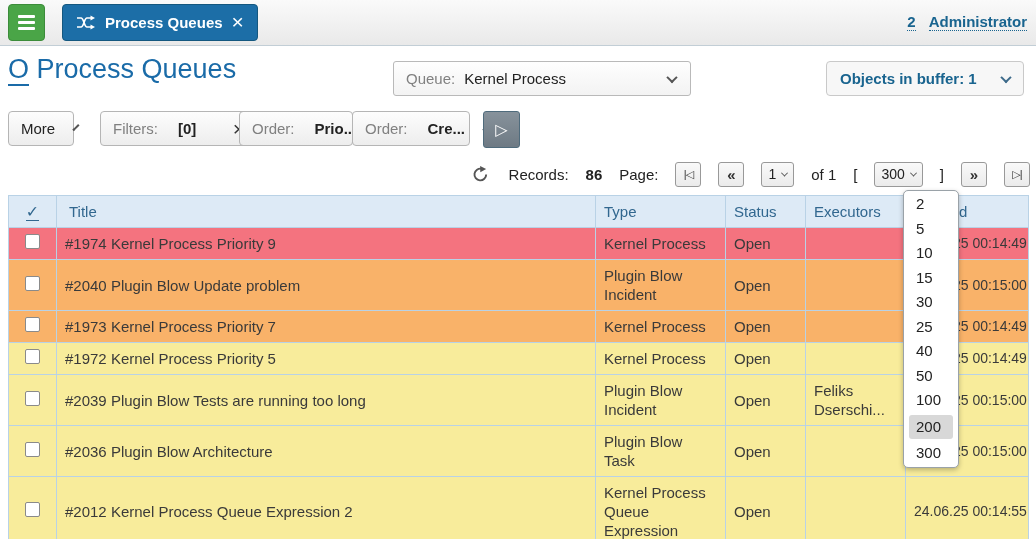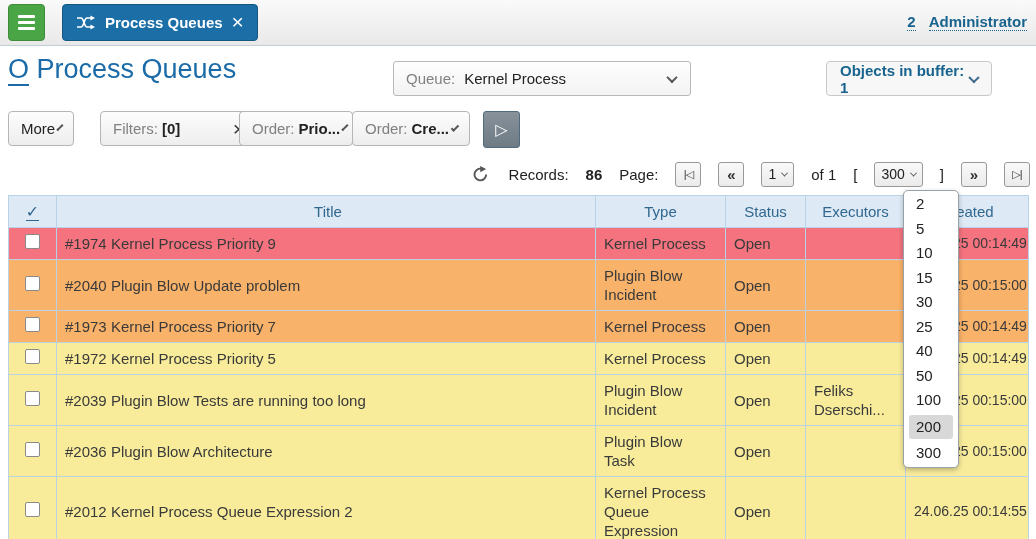--- a/index.html
+++ b/index.html
@@ -22,34 +22,34 @@
   .user-area a { color:#19648f; text-decoration:none; border-bottom:1px dotted #19648f; cursor:pointer; }
 
   
   .page-title { position:absolute; left:8px; top:54px; font-size:27px; color:#1a6ba8; }
   .page-title .o-link { text-decoration:none; color:#1a6ba8; border-bottom:2px solid #1a6ba8; cursor:pointer; }
   .queue-select { position:absolute; left:393px; top:61px; width:298px; height:35px;
                   background:linear-gradient(#fefefe,#f3f3f3); border:1px solid #b9b9b9; border-radius:3px;
                   display:flex; align-items:center; padding:0 14px 0 12px; gap:9px; cursor:pointer; }
   .queue-select .lbl { color:#808080; }
   .queue-select .val { color:#222; }
-  .buffer-btn { position:absolute; left:826px; top:61px; width:166px; height:35px;
+  .buffer-btn { position:absolute; left:826px; top:61px; width:198px; height:35px;
                 background:#f7f7f7; border:1px solid #c9c9c9; border-radius:4px;
                 display:flex; align-items:center; padding:0 13px; color:#19648f; font-weight:bold; cursor:pointer; }
 
   .chev { display:inline-block; width:8px; height:8px; border-right:2px solid #555;
           border-bottom:2px solid #555; transform:rotate(45deg) translate(-1px,-1px); }
   .chev.blue { border-color:#3d6a8a; }
   .chev.sm { width:5px; height:5px; border-width:1.5px; }
   .push { margin-left:auto; }
 
   
   .tbtn { position:absolute; top:111px; height:35px; background:linear-gradient(#fdfdfd,#ededed);
           border:1px solid #b5b5b5; border-radius:4px; display:flex; align-items:center;
-          padding:0 12px; gap:4px; cursor:pointer; }
+          padding:0 12px; gap:20px; cursor:pointer; }
   .tbtn .lbl { color:#808080; }
   .tbtn .val { color:#222; font-weight:bold; }
   #btn-more { left:8px; width:66px; }
   #btn-filters { left:100px; width:158px; }
   #btn-order1 { left:239px; width:114px; }
   #btn-order2 { left:352px; width:118px; }
   .xmark { font-size:21px; line-height:1; color:#333; font-weight:normal; }
   .play-btn { position:absolute; left:483px; top:111px; width:37px; height:37px;
               background:linear-gradient(#87929b,#6e7a84); border:1px solid #4f6b7c; border-radius:3px;
               color:#fff; font-size:16px; display:flex; align-items:center; justify-content:center; cursor:pointer; }
@@ -63,21 +63,21 @@
             font-size:11px; color:#333; cursor:pointer; letter-spacing:-1px; }
   .pg-btn.gl { font-size:15px; font-weight:bold; letter-spacing:0; }
   .pg-select { height:25px; padding:0 6px; background:linear-gradient(#f9f9f9,#ebebeb);
                border:1px solid #999; border-radius:3px; display:flex; align-items:center; gap:6px;
                font-size:14px; color:#222; cursor:pointer; }
   .refresh-icon { cursor:pointer; margin-right:3px; }
 
   
   table.grid { position:absolute; left:8px; top:195px; width:1020px; border-collapse:collapse; table-layout:fixed; }
   table.grid th, table.grid td { border:1px solid #b9d2e6; vertical-align:middle; }
-  table.grid thead th { background:#ddeaf6; color:#31678f; font-weight:normal; text-align:center;
+  table.grid thead th { background:#ddeaf6; color:#31678f; font-weight:normal; text-align:left;
                         height:32px; padding:4px 8px; }
   table.grid td { padding:6px 8px; line-height:19px; color:#3a3a3a; }
   .col-check { width:48px; } .col-title { width:539px; } .col-type { width:130px; }
   .col-status { width:80px; } .col-exec { width:100px; } .col-created { width:123px; }
   th.c-check { text-align:center !important; padding:4px 0 !important; }
   .select-all { color:#31678f; text-decoration:none; border-bottom:1px solid #31678f;
                 font-size:16px; cursor:pointer; }
   td.c-title { padding-left:12px; }
   th.col-title { padding-left:12px !important; }
   td.c-created { padding:6px 4px; font-size:14px; white-space:nowrap; }

